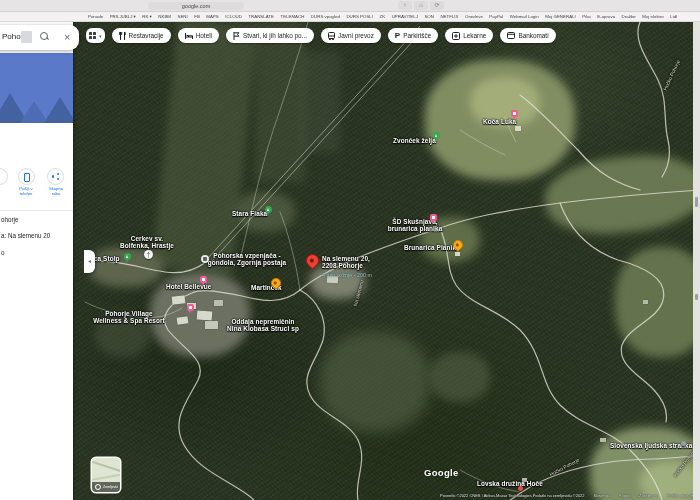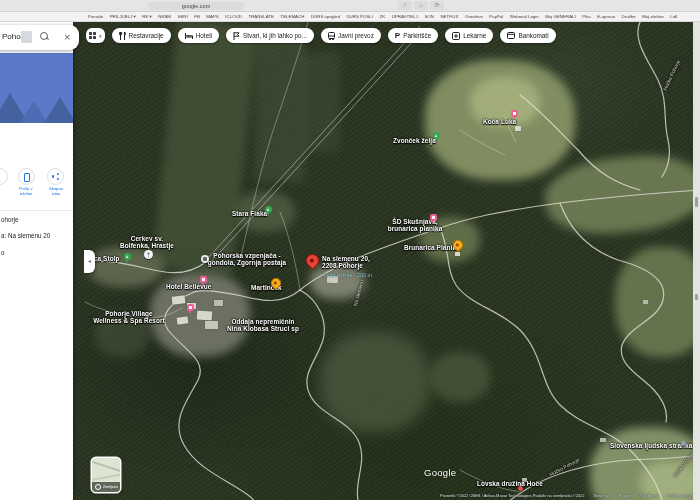--- a/index.html
+++ b/index.html
@@ -78,21 +78,21 @@
   .orange{background:#fbab1e;border:.5px solid #c77d00;}
   .tear i{position:absolute;left:2.4px;top:2.4px;width:2.6px;height:2.6px;border-radius:50%;background:#8a5a00;}
   .redpin{width:11px;height:11px;border-radius:50% 50% 50% 0;transform:rotate(-45deg);background:#ea4335;border:1px solid #9e1c10;}
   .redpin i{position:absolute;left:3.2px;top:3.2px;width:4px;height:4px;border-radius:50%;background:#7e150b;}
   .pch{width:9px;height:9px;border-radius:50%;background:#f1f3f4;color:#5c5c57;font-size:7px;line-height:9px;text-align:center;box-shadow:0 1px 1px rgba(0,0,0,.5);}
   .pstation{width:8px;height:8px;border-radius:50%;background:#e8eaed;box-shadow:0 1px 1px rgba(0,0,0,.5);}
   .pstation i{position:absolute;left:2.2px;top:2.2px;width:3.4px;height:3.4px;background:#60645f;border-radius:1px;}
   .dotpin{width:5px;height:5px;border-radius:50%;box-shadow:0 1px 1px rgba(0,0,0,.6);}
   
   .glogo{position:absolute;left:424px;top:445px;z-index:6;color:#fff;font-size:9.5px;letter-spacing:.3px;
-         text-shadow:0 0 2px rgba(0,0,0,.7);font-weight:normal;}
+         text-shadow:0 0 2px rgba(0,0,0,.7);font-weight:bold;}
   .attr{position:absolute;left:440px;top:470.5px;z-index:6;display:flex;gap:9px;font-size:4px;color:#f2f2f2;
         white-space:nowrap;text-shadow:0 0 1px #000,0 0 1px #000;width:258px;overflow:hidden;}
   .layertile{position:absolute;left:92px;top:436px;width:28px;height:34px;z-index:6;border-radius:4px;overflow:hidden;
              box-shadow:0 0 0 1.5px #fff,0 1px 3px rgba(0,0,0,.5);background:#dfe5d3;}
   .layertile .r1{position:absolute;left:-4px;top:8px;width:40px;height:1.5px;background:#b9c2a8;transform:rotate(18deg);}
   .layertile .r2{position:absolute;left:-4px;top:18px;width:40px;height:1.5px;background:#c6cfb4;transform:rotate(-10deg);}
   .layerband{position:absolute;left:0;bottom:0;width:100%;height:10px;background:rgba(20,24,18,.62);
              display:flex;align-items:center;gap:2px;padding-left:3px;box-sizing:border-box;}
   .layerband b{width:4px;height:4px;border:1px solid #fff;border-radius:50%;flex:0 0 auto;}
   .layerband span{font-size:3.6px;color:#fff;overflow:hidden;white-space:nowrap;}

